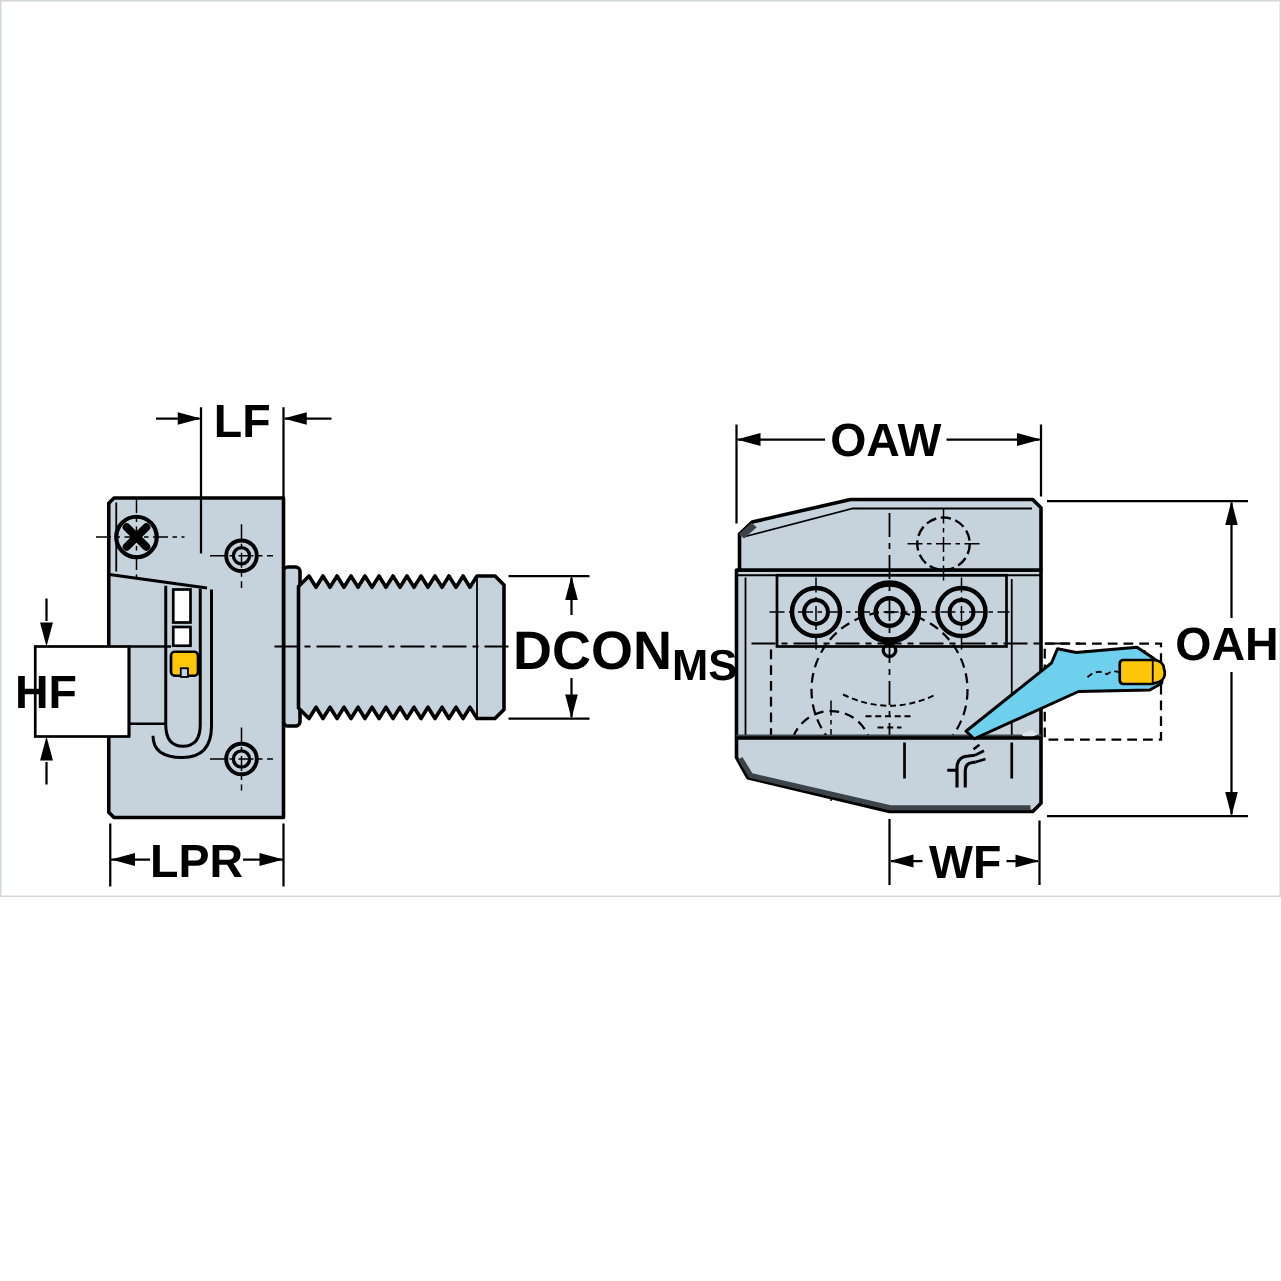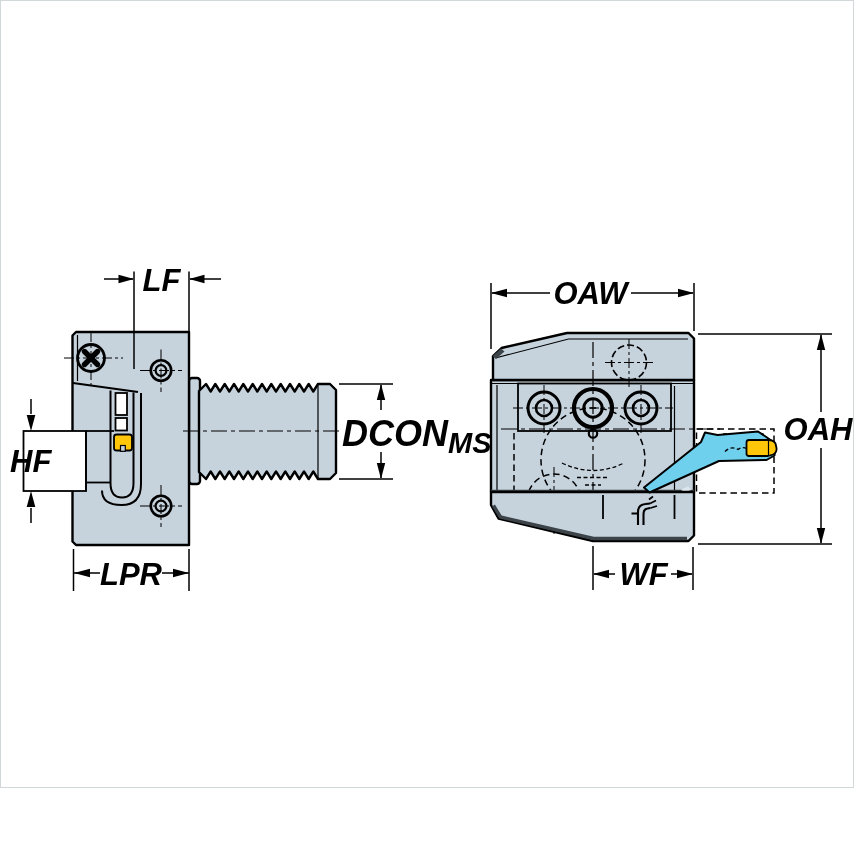--- a/index.html
+++ b/index.html
@@ -1,24 +1,23 @@
 <!DOCTYPE html>
 <html style="--c-background: #ffffff; --c-frame: #d2d7da; --c-line: #000000; --c-body: #c6d3dd; --c-shade: #3d4449; --c-blade: #6fd0ee; --c-insert: #ffc60a;"><head>
 <meta charset="utf-8">
 <style>
   html,body{margin:0;padding:0;background:#fff;}
   .canvas{
     position:relative;
-    width:854px;height:788px;
+    width:854px;height:598px;
     background:var(--c-background,#ffffff);
     border:1px solid var(--c-frame,#d2d7da);
     box-sizing:border-box;
     overflow:hidden;
     font-family:"Liberation Sans",sans-serif;
-    font-style:italic;
   }
   svg{display:block;}
   .fillbody{fill:var(--c-body,#c6d3dd);stroke:var(--c-line,#000);stroke-width:2.4;stroke-linejoin:round;}
   .white{fill:#fff;stroke:var(--c-line,#000);stroke-width:1.8;}
   .ln{fill:none;stroke:var(--c-line,#000);stroke-width:2;}
   .ln18{fill:none;stroke:var(--c-line,#000);stroke-width:1.8;}
   .thin{fill:none;stroke:var(--c-line,#000);stroke-width:1.2;}
   .shadeln{fill:none;stroke:var(--c-shade,#3d4449);stroke-width:3.4;}
   .part{fill:none;stroke:var(--c-shade,#3d4449);stroke-width:4.6;}
   .dim{fill:none;stroke:var(--c-line,#000);stroke-width:1.5;}

